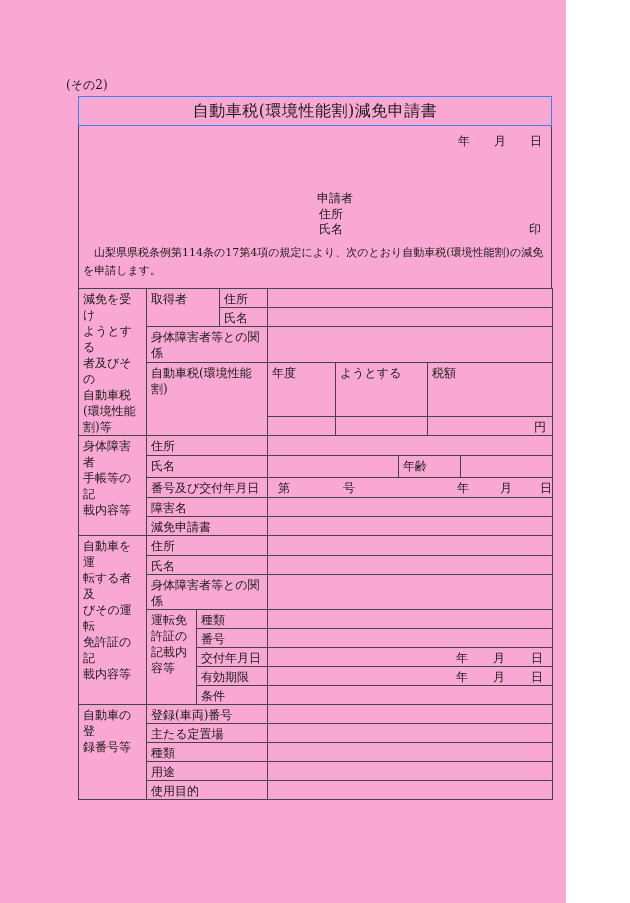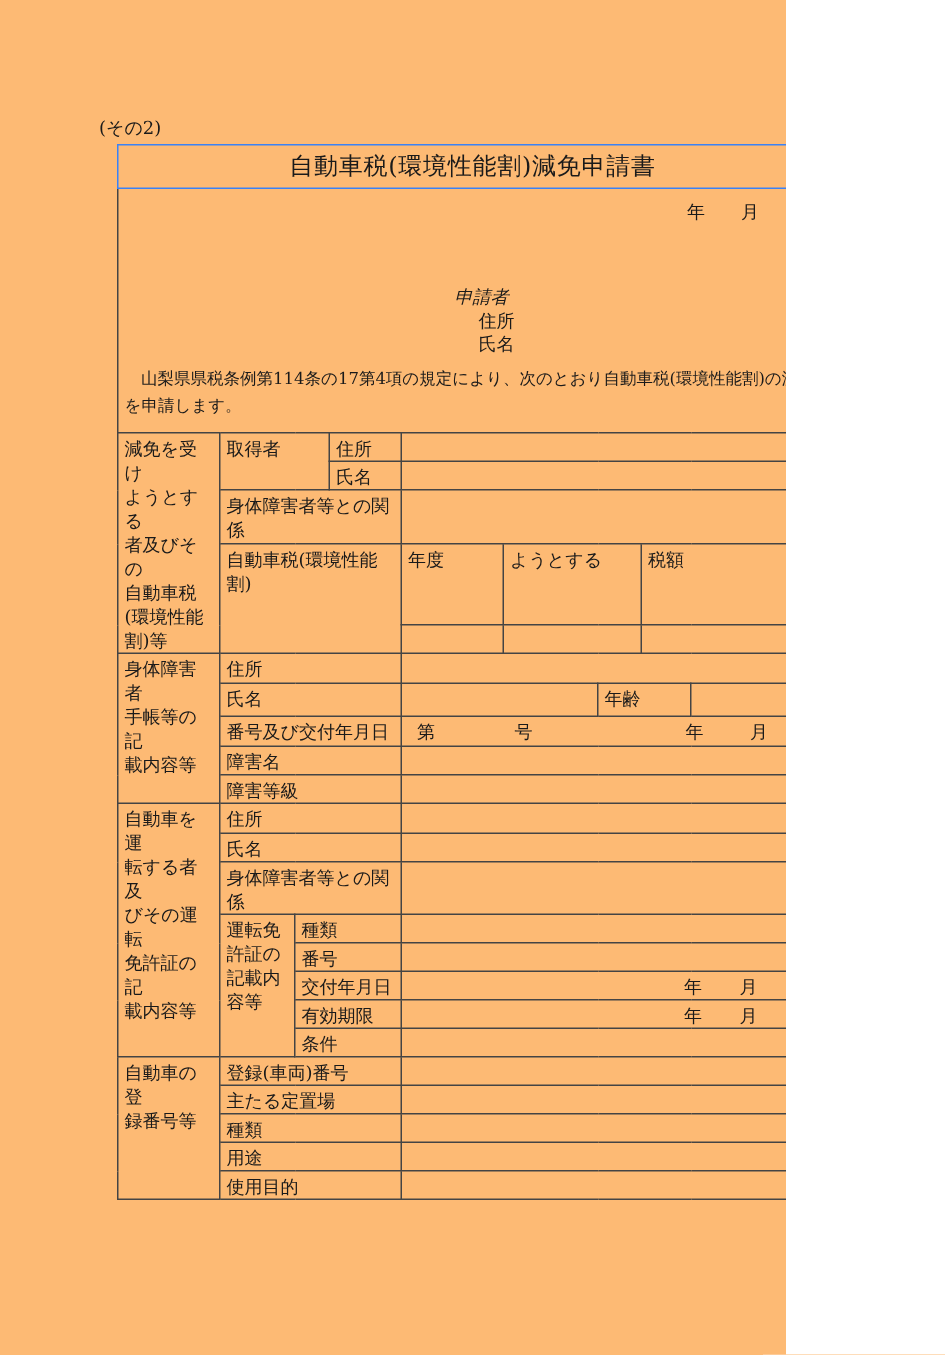--- a/index.html
+++ b/index.html
@@ -3,22 +3,22 @@
 <meta charset="utf-8">
 <style>
   html,body { margin:0; padding:0; }
   body {
     font-family: "DejaVu Serif", "Liberation Serif", serif;
     color:#1a1a1a;
     background:#ffffff;
   }
   .page {
     position:relative;
-    width:524px; height:903px;
-    background:#fdba74;
+    width:566px; height:903px;
+    background:#f9a8d4;
     overflow:hidden;
   }
   .page-label {
     position:absolute; left:66px; top:78px;
     font-size:12px; line-height:14px;
   }
   .form {
     position:absolute; left:78px; top:96px;
     width:474px;
   }
@@ -35,21 +35,21 @@
     width:474px; height:162px;
     border-left:1px solid #444; border-right:1px solid #444;
     position:relative;
     font-size:12px;
   }
   .date-line {
     position:absolute; top:7px; right:9px;
     display:flex; gap:24px;
   }
   .addressee   { position:absolute; top:36px; left:17px; }
-  .applicant   { position:absolute; top:64px; left:224px;font-style:italic; }
+  .applicant   { position:absolute; top:64px; left:238px; }
   .applicant-address { position:absolute; top:80px; left:240px; }
   .applicant-name    { position:absolute; top:95px; left:240px; }
   .seal        { position:absolute; top:95px; left:450px; }
   .declaration {
     position:absolute; top:118px; left:4px; right:4px;
     font-size:11px; line-height:18px;
     white-space:pre-line;
   }
   table.form-table {
     width:474px;
@@ -161,21 +161,21 @@
           <span style="left:189px">年</span>
           <span style="left:232px">月</span>
           <span style="left:272px">日</span>
         </td>
       </tr>
       <tr style="height:18px">
         <td colspan="3">障害名</td>
         <td colspan="5"></td>
       </tr>
       <tr style="height:19px">
-        <td colspan="3">障害等級</td>
+        <td colspan="3">減免申請書</td>
         <td colspan="5"></td>
       </tr>
 
       <tr style="height:20px">
         <td class="glabel prewrap" rowspan="8">自動車を運
 転する者及
 びその運転
 免許証の記
 載内容等</td>
         <td colspan="3">住所</td>

